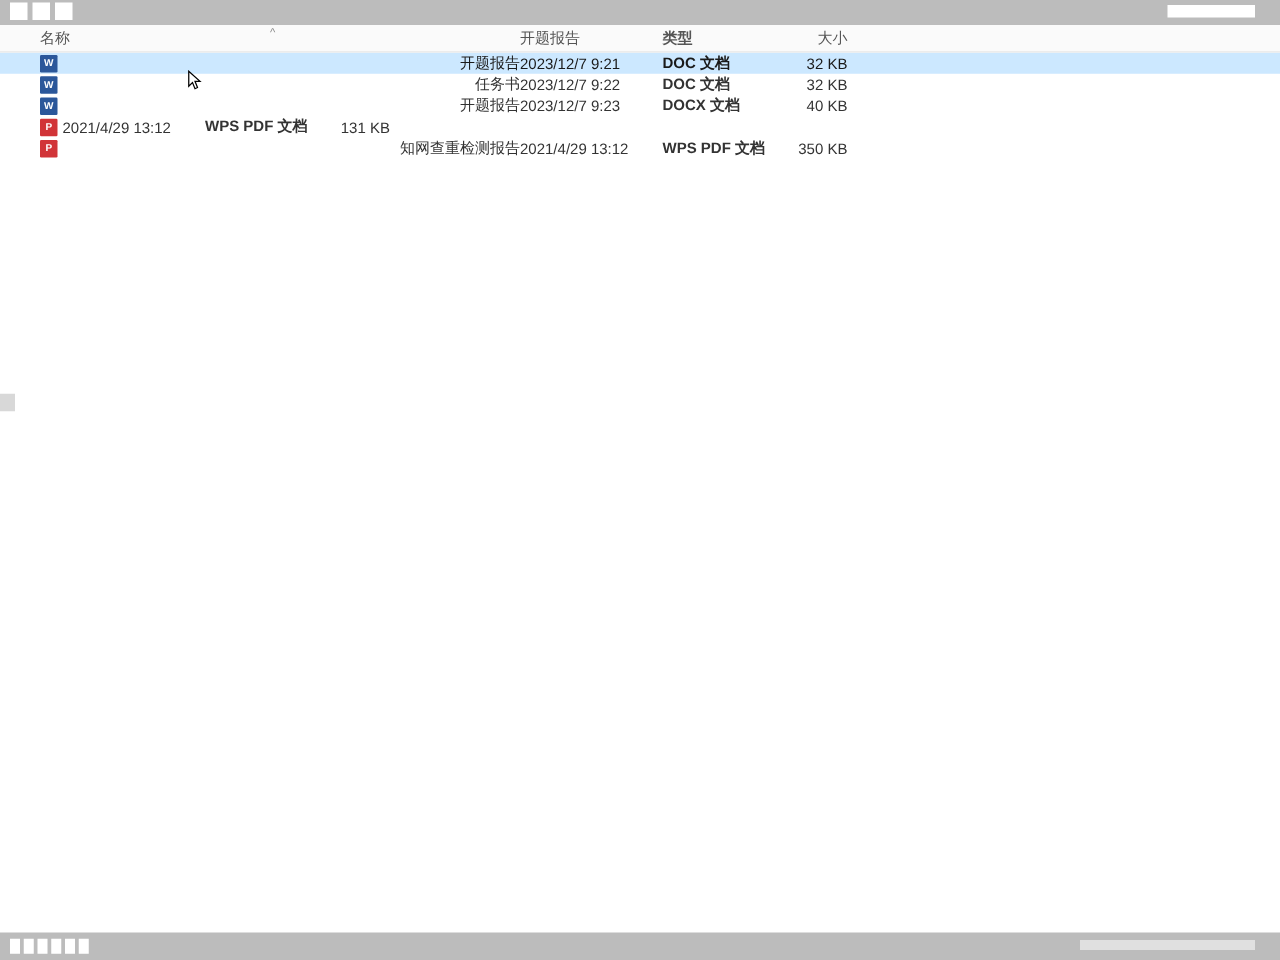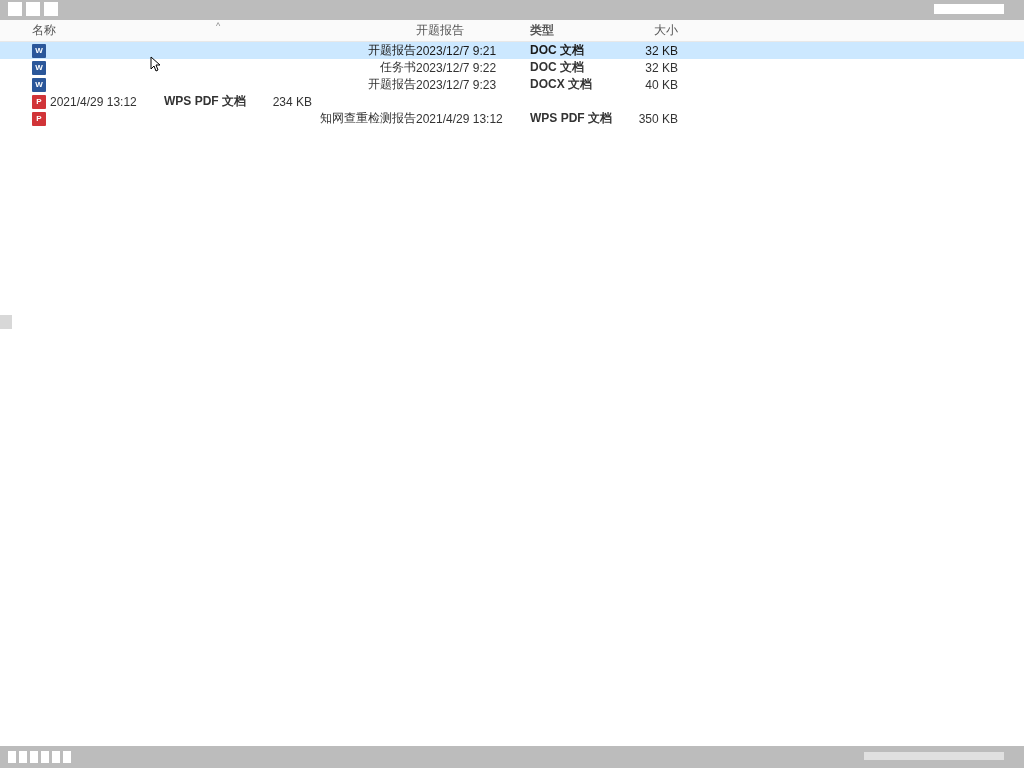--- a/index.html
+++ b/index.html
@@ -172,21 +172,21 @@
       <span class="file-icon icon-word">W</span>
       <span class="file-name">开题报告</span>
       <span class="col-date">2023/12/7 9:23</span>
       <span class="col-type">DOCX 文档</span>
       <span class="col-size">40 KB</span>
     </div>
     <div class="file-row">
       <span class="file-icon icon-pdf">P</span>
       <span class="col-date">2021/4/29 13:12</span>
       <span class="col-type">WPS PDF 文档</span>
-      <span class="col-size">234 KB</span>
+      <span class="col-size">131 KB</span>
     </div>
     <div class="file-row">
       <span class="file-icon icon-pdf">P</span>
       <span class="file-name">知网查重检测报告</span>
       <span class="col-date">2021/4/29 13:12</span>
       <span class="col-type">WPS PDF 文档</span>
       <span class="col-size">350 KB</span>
     </div>
   </div>
 

